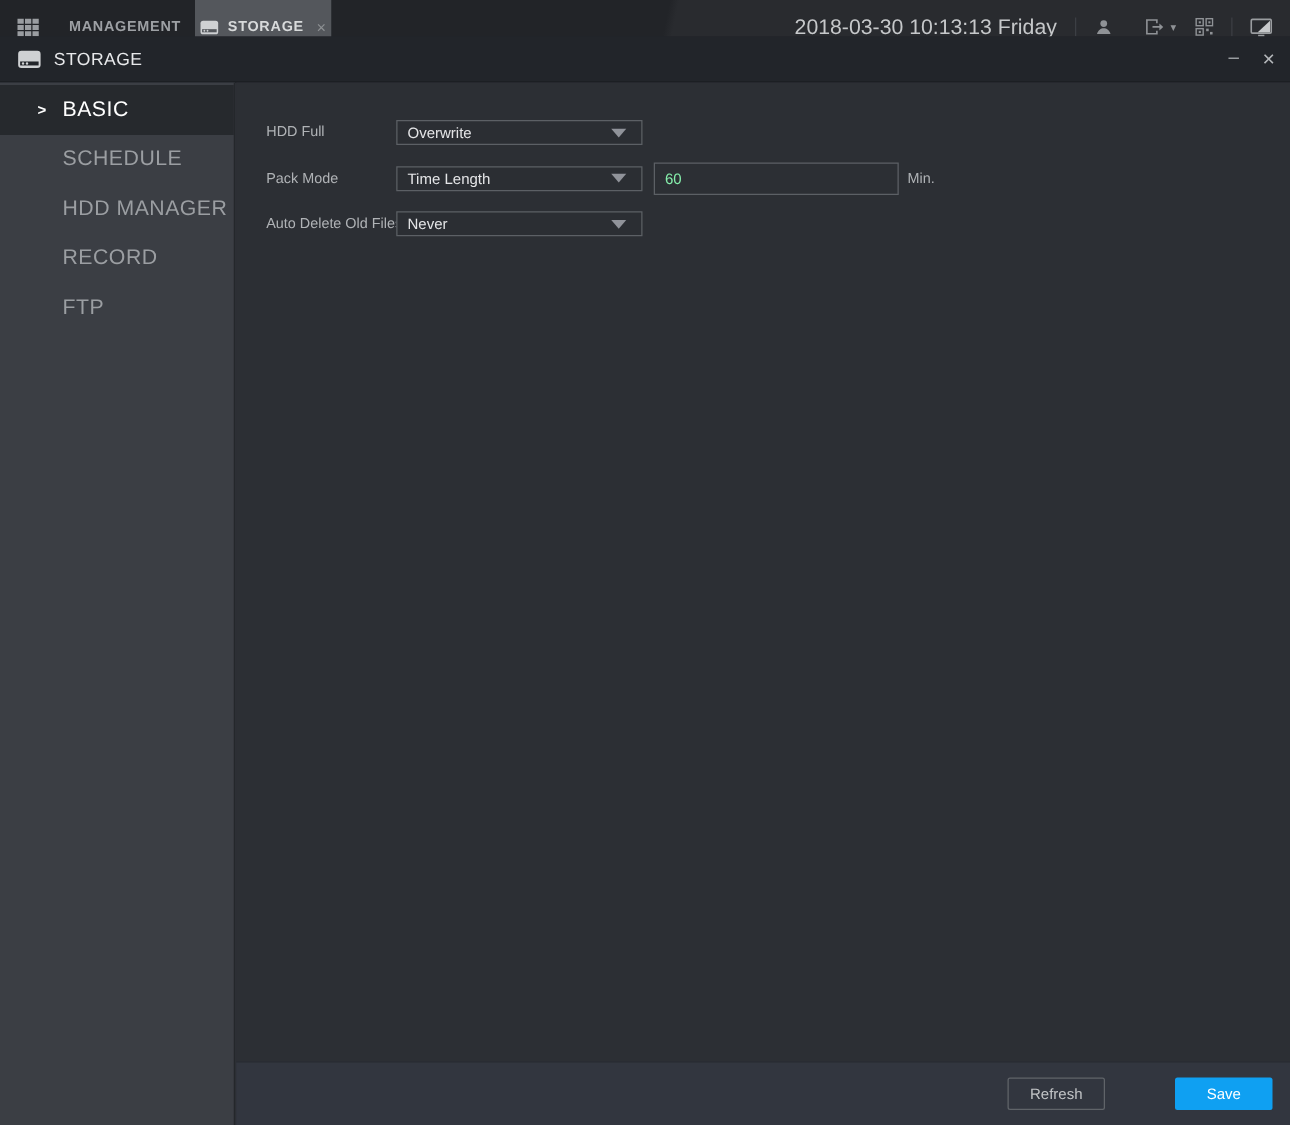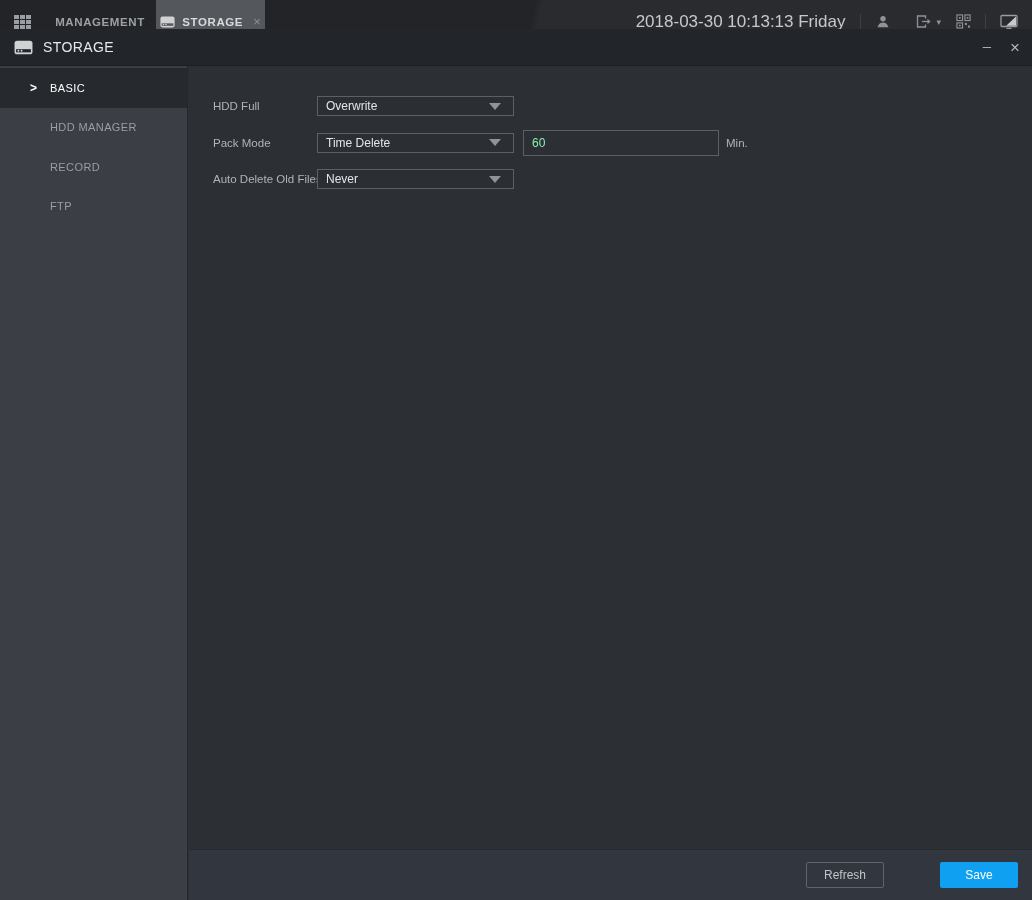--- a/index.html
+++ b/index.html
@@ -51,21 +51,21 @@
   .win-min { color: #aaadb0; font-size: 15px; cursor: pointer; line-height: 1; padding: 0 2px 4px 2px; }
   .win-close { color: #b4b7ba; font-size: 17px; cursor: pointer; line-height: 1; padding: 0 2px; }
 
   
   .sidebar {
     position: absolute; top: 66px; left: 0; bottom: 0; width: 188px;
     background: #3b3e44; border-right: 1px solid #24272b; padding-top: 2px;
   }
   .side-item { height: 39.5px; display: flex; align-items: center; cursor: pointer; }
   .side-arrow { width: 20px; margin-left: 30px; font-size: 12px; font-weight: 700; color: #ffffff; }
-  .side-label { font-size: 11px; color: #9b9ea2; letter-spacing: .4px; text-align: right; }
+  .side-label { font-size: 17px; color: #9b9ea2; letter-spacing: .4px; text-align: right; }
   .side-item.active { background: #26292d; }
   .side-item.active .side-label { color: #ffffff; }
 
   
   .content {
     position: absolute; top: 66px; left: 189px; right: 0; bottom: 51px;
     background: #2c2f34; padding-top: 27px;
   }
   .form-row { display: flex; align-items: center; height: 26px; margin: 0 0 10.5px 24px; }
   .f-label { width: 104px; font-size: 11.5px; color: #b0b3b6; white-space: nowrap; flex: none; }
@@ -188,20 +188,24 @@
   </span>
 </div>
 
 <div class="sidebar">
   <div class="side-item active">
     <span class="side-arrow">&gt;</span>
     <span class="side-label">BASIC</span>
   </div>
   <div class="side-item">
     <span class="side-arrow"></span>
+    <span class="side-label">SCHEDULE</span>
+  </div>
+  <div class="side-item">
+    <span class="side-arrow"></span>
     <span class="side-label">HDD MANAGER</span>
   </div>
   <div class="side-item">
     <span class="side-arrow"></span>
     <span class="side-label">RECORD</span>
   </div>
   <div class="side-item">
     <span class="side-arrow"></span>
     <span class="side-label">FTP</span>
   </div>
@@ -211,21 +215,21 @@
   <div class="form-row">
     <span class="f-label">HDD Full</span>
     <div class="dropdown">
       <span class="dd-value">Overwrite</span>
       <span class="dd-arrow"></span>
     </div>
   </div>
   <div class="form-row">
     <span class="f-label">Pack Mode</span>
     <div class="dropdown">
-      <span class="dd-value">Time Delete</span>
+      <span class="dd-value">Time Length</span>
       <span class="dd-arrow"></span>
     </div>
     <input class="f-input" type="text" value="60" style="">
     <span class="f-unit">Min.</span>
   </div>
   <div class="form-row">
     <span class="f-label">Auto Delete Old Files</span>
     <div class="dropdown">
       <span class="dd-value">Never</span>
       <span class="dd-arrow"></span>

